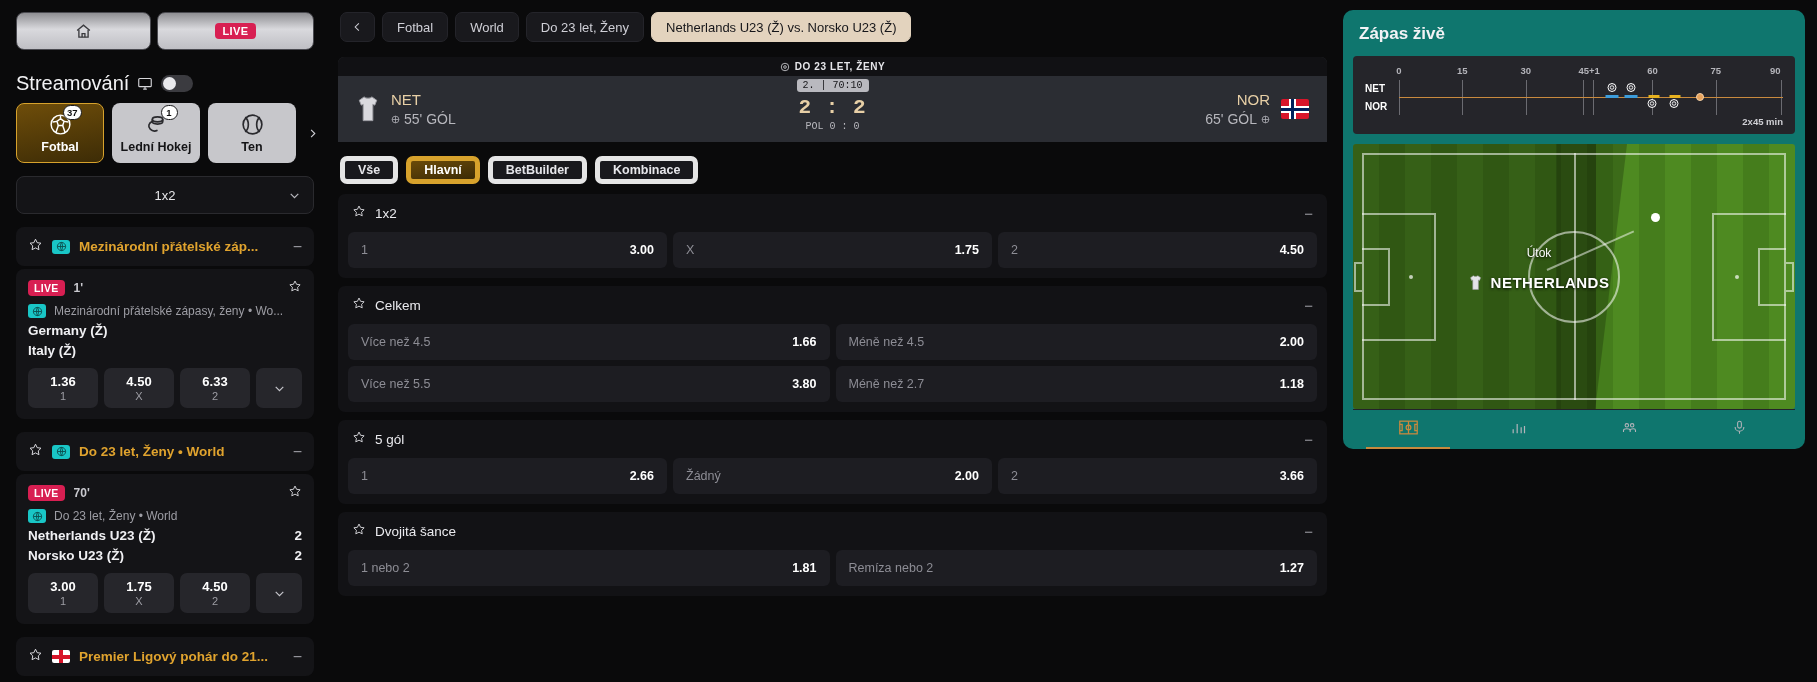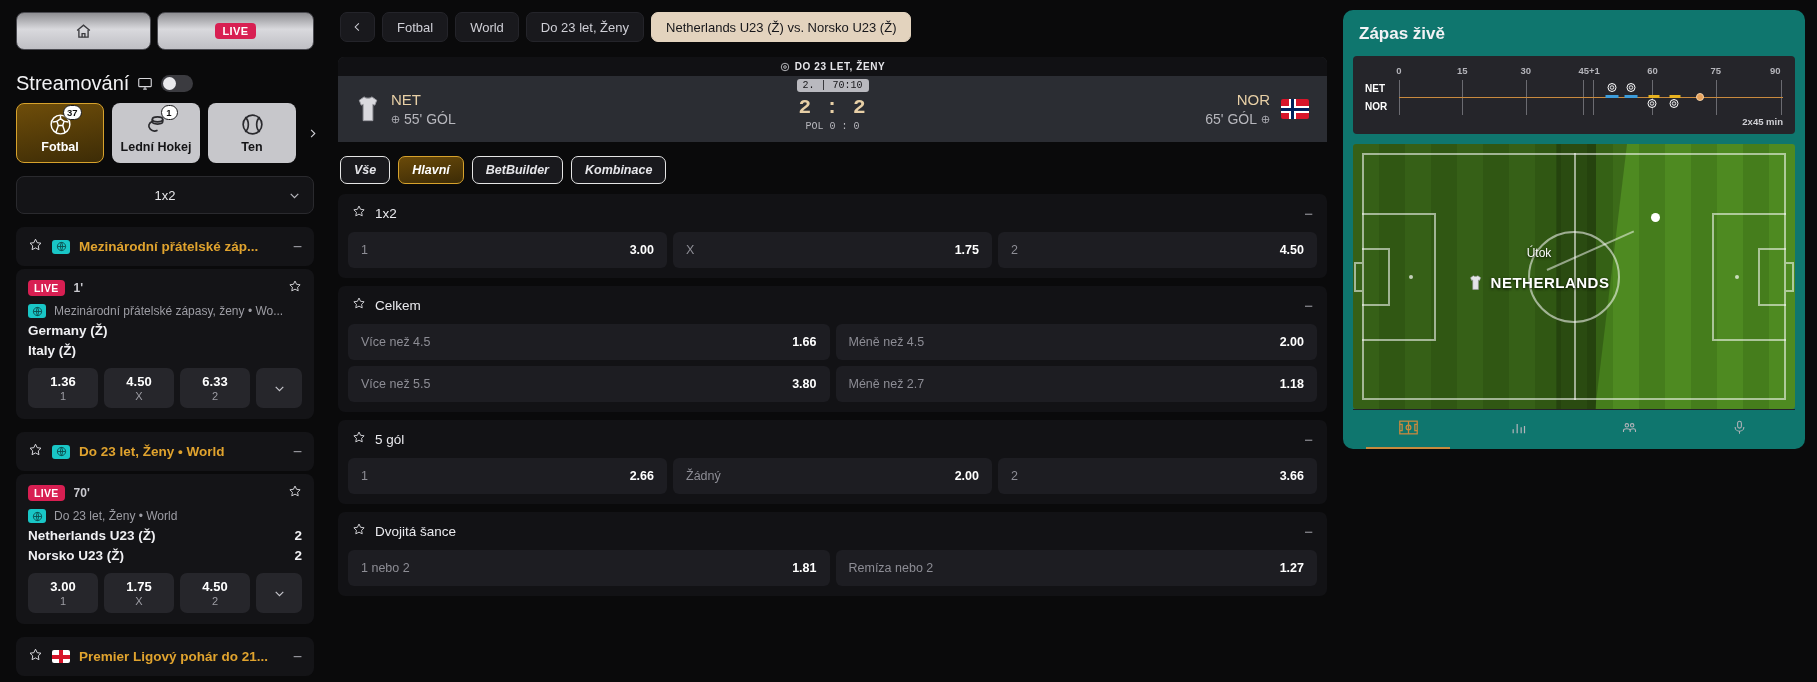--- a/index.html
+++ b/index.html
@@ -162,23 +162,23 @@
   .score-wrap { position:absolute; left:50%; transform:translateX(-50%); text-align:center; top:-1px;font-family:Liberation Mono, monospace; }
   .period-chip {
     display:inline-block; background:#b9b9bf; color:#17171a; font-size:10px;
     padding:1px 6px; border-radius:3px; font-weight:500;
   }
   .score { font-size:21px; color:#e7cfa6; font-weight:bold; margin-top:3px; letter-spacing:1px; }
   .half { font-size:10px; color:#b7b7bd; margin-top:2px; }
 
   .mkt-tabs { display:flex; gap:8px; margin-top:14px; padding-left:2px; }
   .mkt-tab {
-    height:28px; border-radius:7px; background:#19191d; border:1px solid #e5e5e5;
+    height:28px; border-radius:7px; background:#19191d; border:5px solid #e5e5e5;
     display:flex; align-items:center; padding:0 13px;
-    font-size:12.5px; font-weight:bold; color:#e6e6ea; cursor:pointer;font-style:italic;
+    font-size:12.5px; font-weight:bold; color:#e6e6ea; cursor:pointer;
   }
   .mkt-tab.active { background:linear-gradient(170deg,#6a4a09 0%,#3c2b06 100%); border-color:#d7a22c; color:#fff; }
 
   .market { margin-top:10px; background:#121215; border-radius:7px; }
   .market + .market { margin-top:8px; }
   .mkt-head {
     height:38px; display:flex; align-items:center; gap:9px;
     padding:0 14px; cursor:pointer;
   }
   .mkt-name { font-size:13.5px; color:#eaeaee; font-weight:500; }

